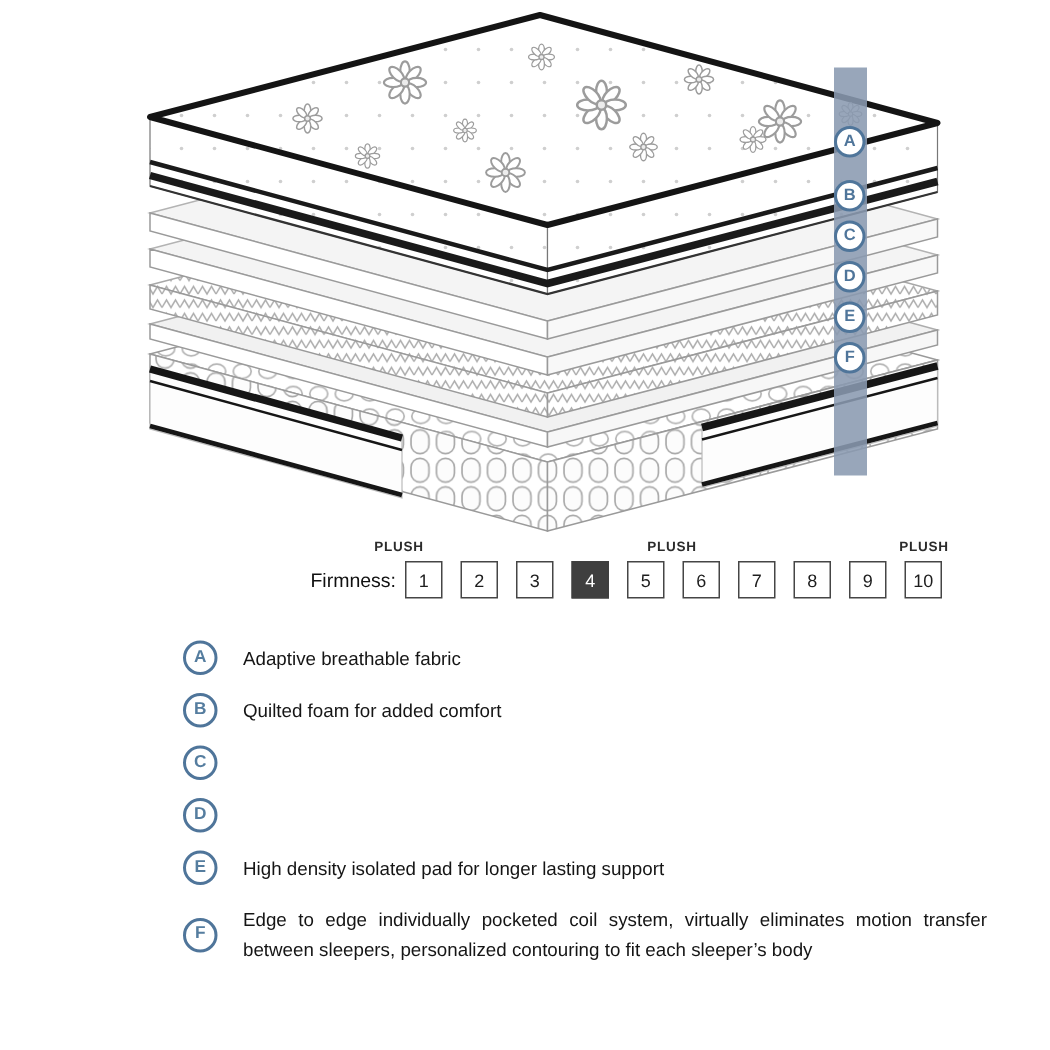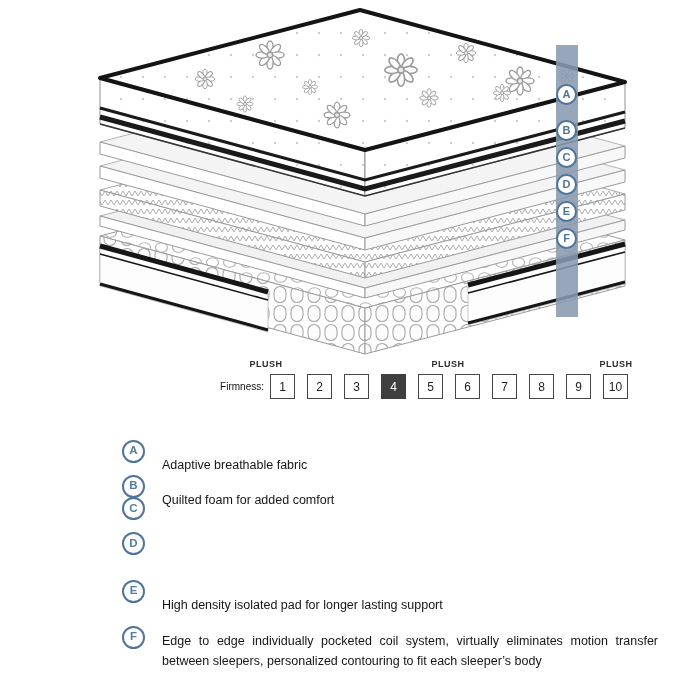--- a/index.html
+++ b/index.html
@@ -11,35 +11,35 @@
   .layer-bar { position:absolute; left:556px; top:45px; width:22px; height:272px;
                background:rgba(138,154,176,0.88); }
 
   .ldot { position:absolute; width:17px; height:17px; border-radius:50%;
           background:#ffffff; border:2px solid #4f759a; color:#4f759a;
           font-size:11px; font-weight:bold; display:flex; align-items:center;
           justify-content:center; line-height:1; }
   .ldot.diagram { left:556px; }
 
   .firmness-label { position:absolute; left:200px; top:374px; width:64px; height:25px;
-                    line-height:25px; text-align:right; font-size:10px; color:#101010; }
+                    line-height:25px; text-align:right; font-size:13px; color:#101010; }
   .scale-label { position:absolute; top:359px; transform:translateX(-50%);
                  font-size:9px; font-weight:bold; letter-spacing:0.5px; color:#2b2b2b; }
   .fboxes { position:absolute; left:270px; top:374px; display:flex; gap:12px; }
   .fbox { width:23px; height:23px; border:1px solid #454545; display:flex;
           align-items:center; justify-content:center; font-size:12px; color:#1d1d1d;
           background:#ffffff; }
   .fbox.selected { background:#3f3f3f; border-color:#3f3f3f; color:#ffffff; }
 
   .lrow { position:absolute; left:122px; display:flex; align-items:center; gap:17px; }
   .lrow .marker { flex:0 0 auto; width:19px; height:19px; border-radius:50%;
                   background:#ffffff; border:2px solid #4f759a; color:#557d9f;
                   font-size:11.5px; font-weight:bold; display:flex; align-items:center;
                   justify-content:center; line-height:1; }
-  .lrow .ltext { font-size:12.5px; color:#151515; line-height:1.6;margin-top:28px; }
+  .lrow .ltext { font-size:12.5px; color:#151515; line-height:1.6; }
   .lrow.multiline .ltext { width:496px; text-align:justify; }
 </style>
 </head>
 <body>
 
 <div class="stage">
 
   <svg class="mattress-svg" width="700" height="360" viewBox="0 0 700 360">
     <defs>
       <pattern id="quilt" width="22" height="22" patternUnits="userSpaceOnUse">

